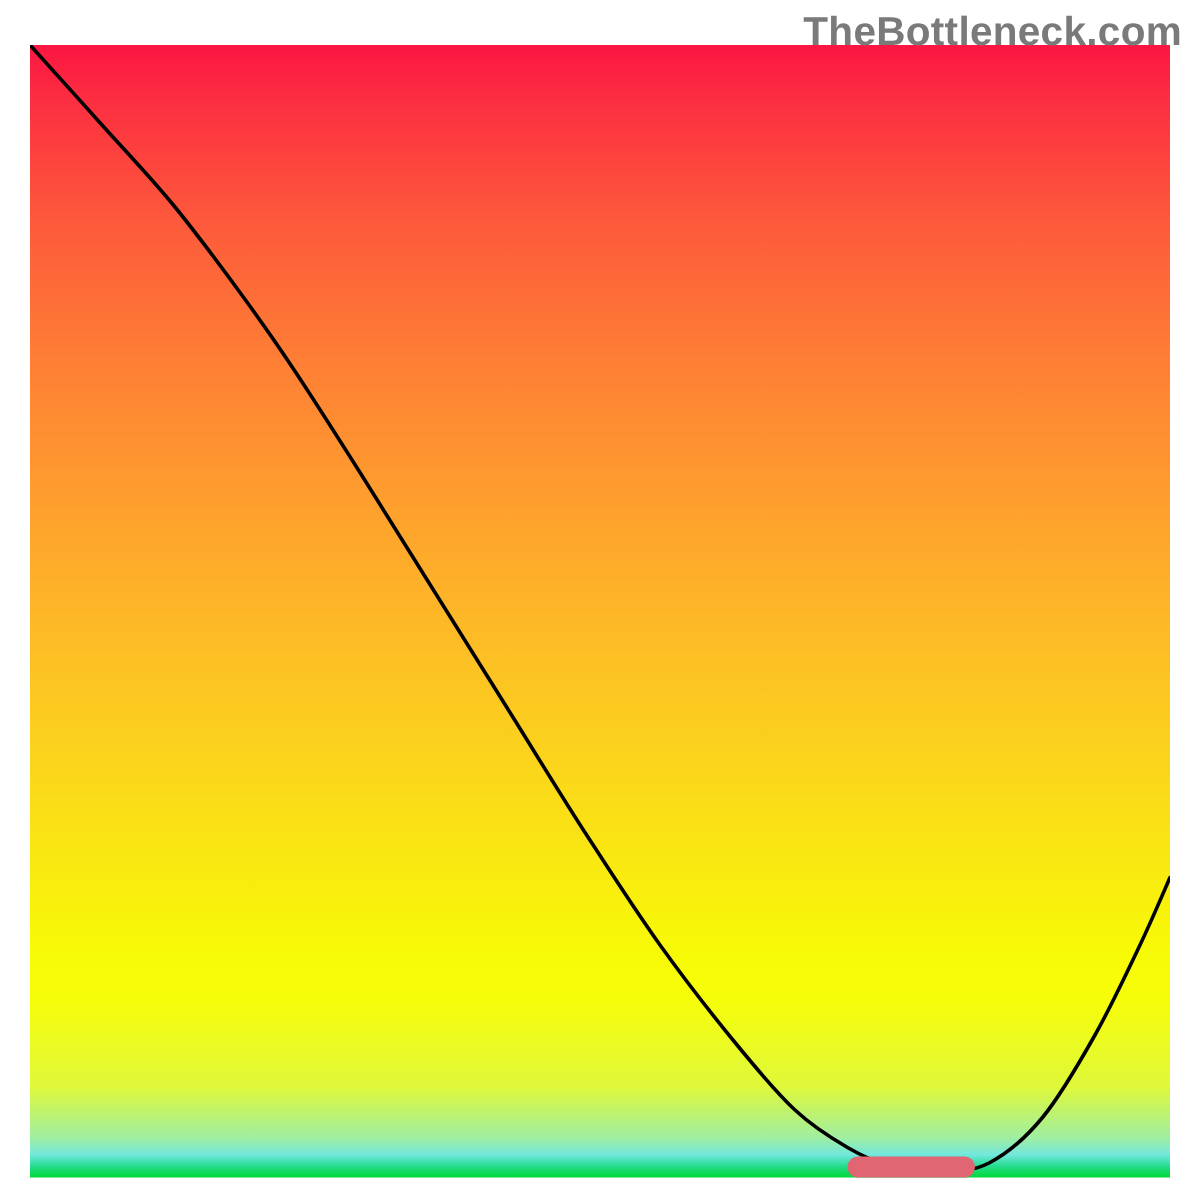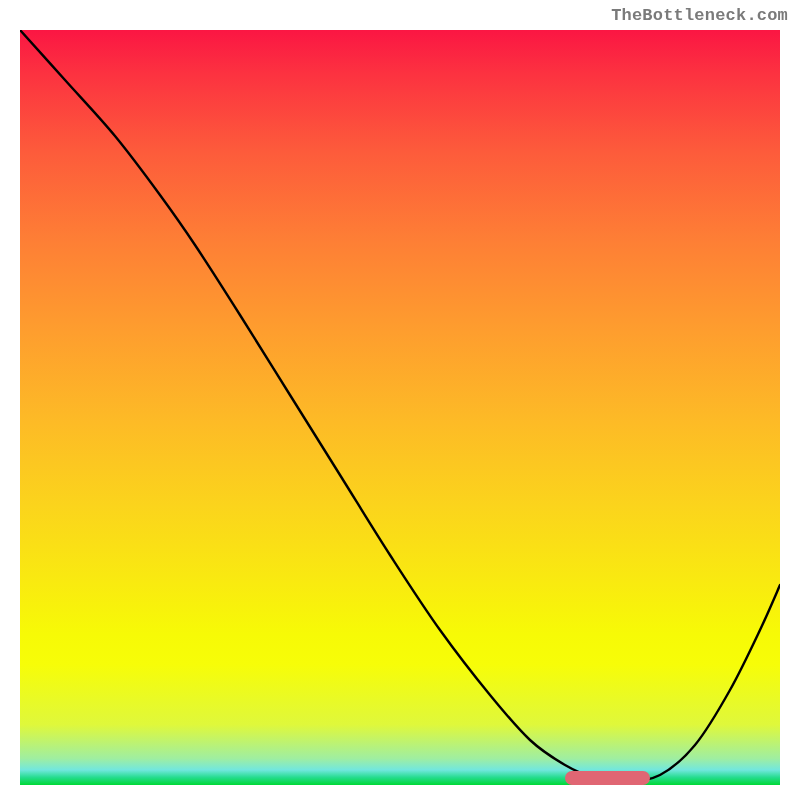--- a/index.html
+++ b/index.html
@@ -13,26 +13,25 @@
   }
   .container {
     position: relative;
     width: 800px;
     height: 800px;
   }
   .watermark {
     position: absolute;
     top: 6px;
     right: 12px;
-    font-size: 17px;
+    font-size: 27px;
     font-weight: bold;
     color: #7a7a7a;
     z-index: 10;
     letter-spacing: 0.2px;
-    font-family: Liberation Mono, monospace;
   }
   .plot-area {
     position: absolute;
     left: 20px;
     top: 30px;
     width: 760px;
     height: 755px;
     
     background: linear-gradient(to bottom,
        #fb1643 0%,

